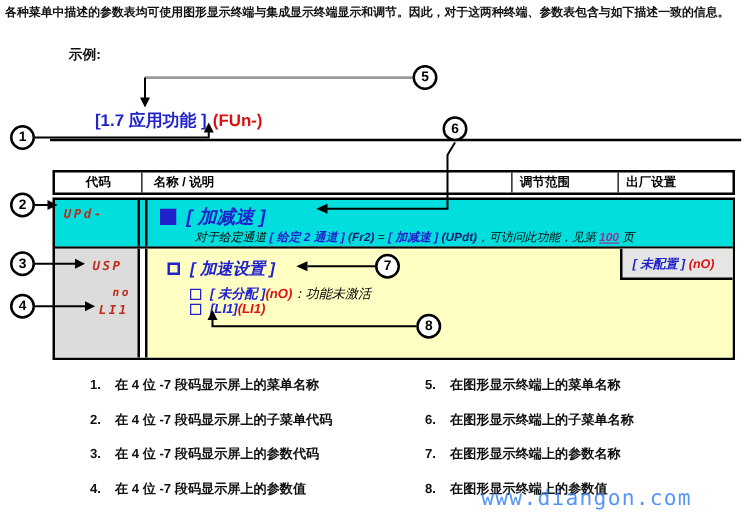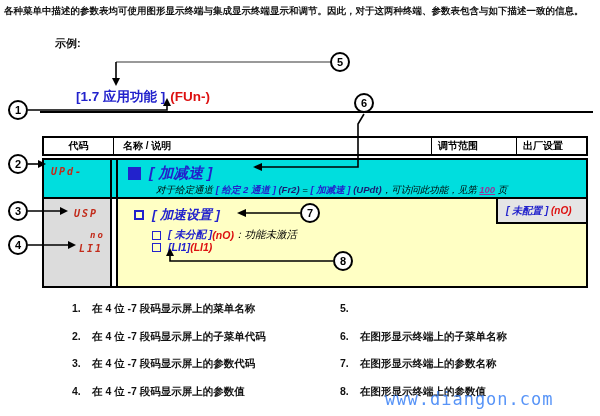--- a/index.html
+++ b/index.html
@@ -16,21 +16,21 @@
   .menu-title .name{color:#2222CC;}
   .menu-title .code{color:#DD1111;margin-left:5px;}
   .rule{left:40px;top:111px;width:553px;height:2px;background:#000;}
   
   .header-row{left:42px;top:136px;width:546px;height:20px;border:2px solid #000;box-sizing:border-box;
     display:flex;background:#fff;font-size:10px;font-weight:bold;align-items:stretch;}
   .header-row>div{display:flex;align-items:center;box-sizing:border-box;}
   .hc1{width:70px;border-right:1.5px solid #000;justify-content:center;text-align:right;}
   .hc2{flex:1;padding-left:9px;}
   .hc3{width:85px;border-left:1.5px solid #000;padding-left:6px;}
-  .hc4{width:70px;border-left:1.5px solid #000;padding-left:6px;text-align:right;}
+  .hc4{width:92px;border-left:1.5px solid #000;padding-left:6px;text-align:right;}
   
   .tbody{left:42px;top:158px;width:546px;height:130px;border:2px solid #000;box-sizing:border-box;background:#fff;}
   .trow{display:flex;width:100%;box-sizing:border-box;}
   .trow1{height:39px;border-bottom:2px solid #000;}
   .trow2{height:87px;}
   .cell-left{width:68px;border-right:2px solid #000;box-sizing:border-box;position:relative;}
   .cell-gap{width:4px;}
   .cell-main{flex:1;border-left:2px solid #000;box-sizing:border-box;position:relative;font-style:italic;}
   .bg-cyan{background:#00DEDE;}
   .bg-gray{background:#DCDCDC;}
@@ -194,20 +194,21 @@
     <span>在 4 位 -7 段码显示屏上的参数代码</span>
   </div>
   <div class="item">
     <span class="num">4.</span>
     <span>在 4 位 -7 段码显示屏上的参数值</span>
   </div>
 </div>
 <div class="abs fn fn-right">
   <div class="item">
     <span class="num">5.</span>
+    <span>在图形显示终端上的菜单名称</span>
   </div>
   <div class="item">
     <span class="num">6.</span>
     <span>在图形显示终端上的子菜单名称</span>
   </div>
   <div class="item">
     <span class="num">7.</span>
     <span>在图形显示终端上的参数名称</span>
   </div>
   <div class="item">

